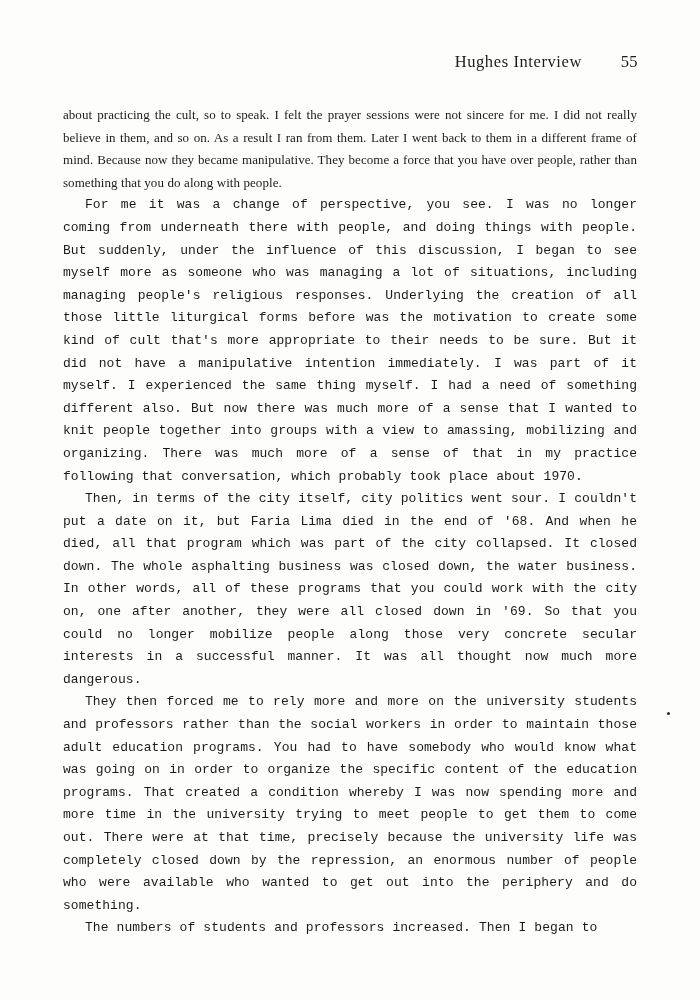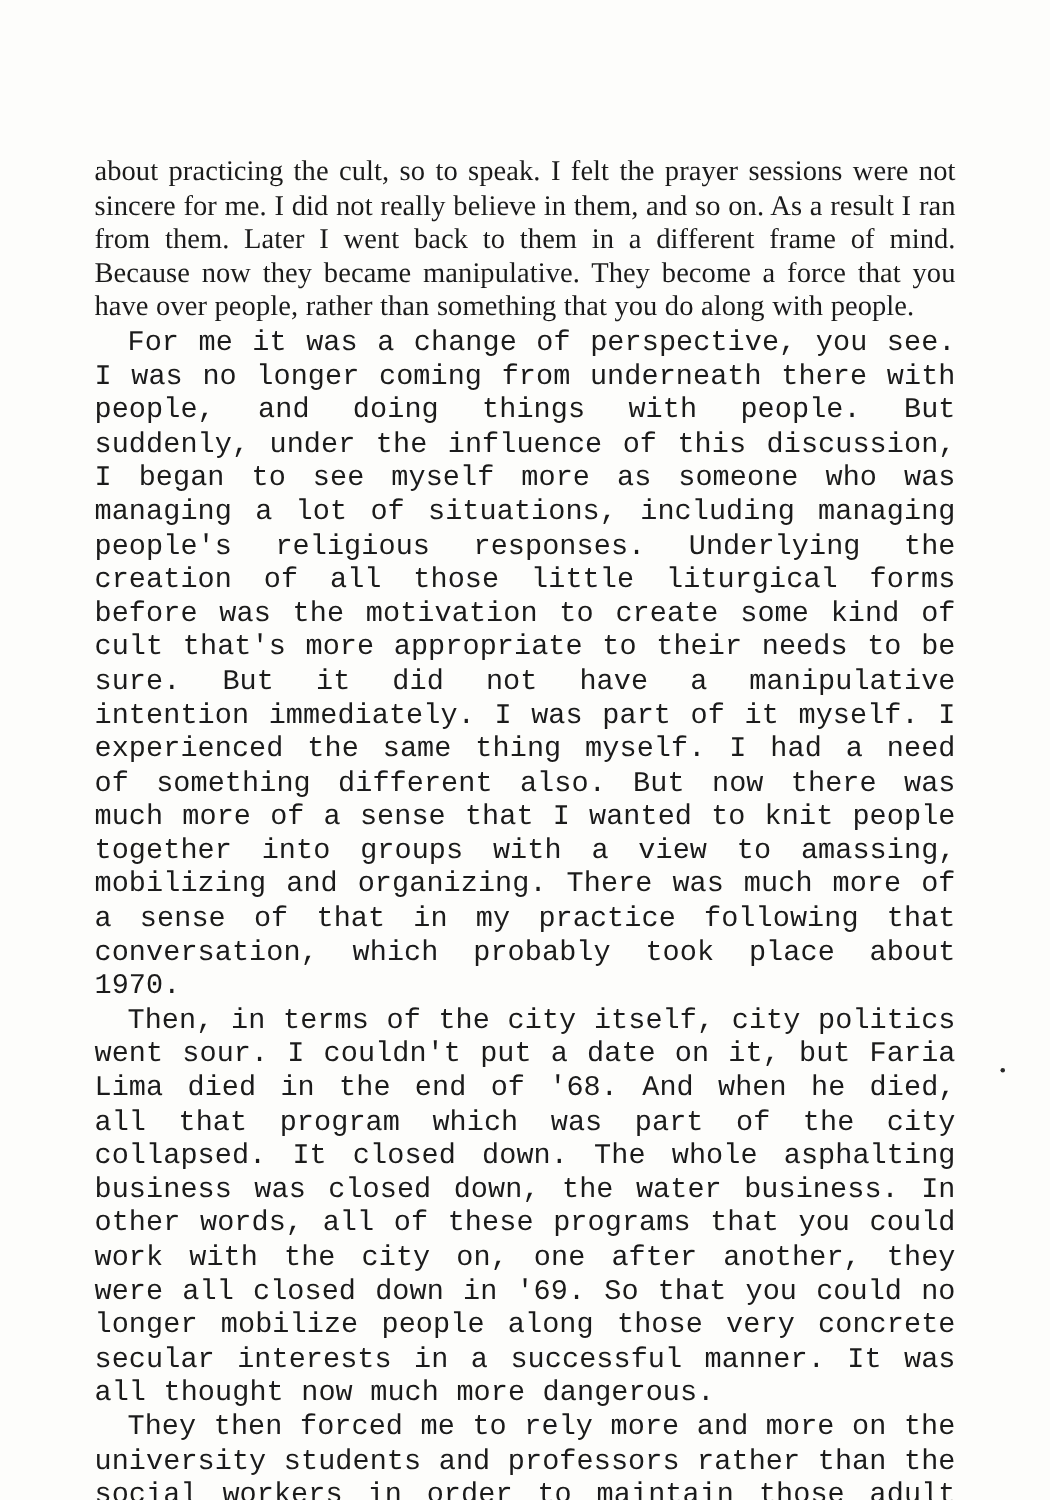--- a/index.html
+++ b/index.html
@@ -49,21 +49,21 @@
     text-align: right;
   }
   .body-text {
     position: absolute;
     left: 63px;
     top: 104px;
     width: 574px;
   }
   .body-text p {
     margin: 0;
-    font-size: 19px;
+    font-size: 13px;
     line-height: 22.6px;
     text-align: justify;
     text-justify: inter-word;
     color: #1b1b1b;
     letter-spacing: 0.05px;
     word-spacing: 0.2px;
   }
   .body-text p.indent {
     text-indent: 22px;
     font-family: Liberation Mono, monospace;
@@ -79,23 +79,28 @@
     height: 3px;
     background: #2a2a2a;
     border-radius: 50%;
   }
 </style>
 </head>
 <body>
 
 <div class="page">
 
+  <div class="running-head">
+    <span class="title">Hughes Interview</span>
+    <span class="folio">55</span>
+  </div>
 
   <div class="body-text">
     <p>about practicing the cult, so to speak. I felt the prayer sessions were not sincere for me. I did not really believe in them, and so on. As a result I ran from them. Later I went back to them in a different frame of mind. Because now they became manipulative. They become a force that you have over people, rather than something that you do along with people.</p>
     <p class="indent">For me it was a change of perspective, you see. I was no longer coming from underneath there with people, and doing things with people. But suddenly, under the influence of this discussion, I began to see myself more as someone who was managing a lot of situations, including managing people's religious responses. Underlying the creation of all those little liturgical forms before was the motivation to create some kind of cult that's more appropriate to their needs to be sure. But it did not have a manipulative intention immediately. I was part of it myself. I experienced the same thing myself. I had a need of something different also. But now there was much more of a sense that I wanted to knit people together into groups with a view to amassing, mobilizing and organizing. There was much more of a sense of that in my practice following that conversation, which probably took place about 1970.</p>
     <p class="indent">Then, in terms of the city itself, city politics went sour. I couldn't put a date on it, but Faria Lima died in the end of '68. And when he died, all that program which was part of the city collapsed. It closed down. The whole asphalting business was closed down, the water business. In other words, all of these programs that you could work with the city on, one after another, they were all closed down in '69. So that you could no longer mobilize people along those very concrete secular interests in a successful manner. It was all thought now much more dangerous.</p>
     <p class="indent">They then forced me to rely more and more on the university students and professors rather than the social workers in order to maintain those adult education programs. You had to have somebody who would know what was going on in order to organize the specific content of the education programs. That created a condition whereby I was now spending more and more time in the university trying to meet people to get them to come out. There were at that time, precisely because the university life was completely closed down by the repression, an enormous number of people who were available who wanted to get out into the periphery and do something.</p>
+    <p class="indent last">The numbers of students and professors increased. Then I began to</p>
   </div>
 
   <div class="margin-dot"></div>
 
 </div>
 
 </body></html>

